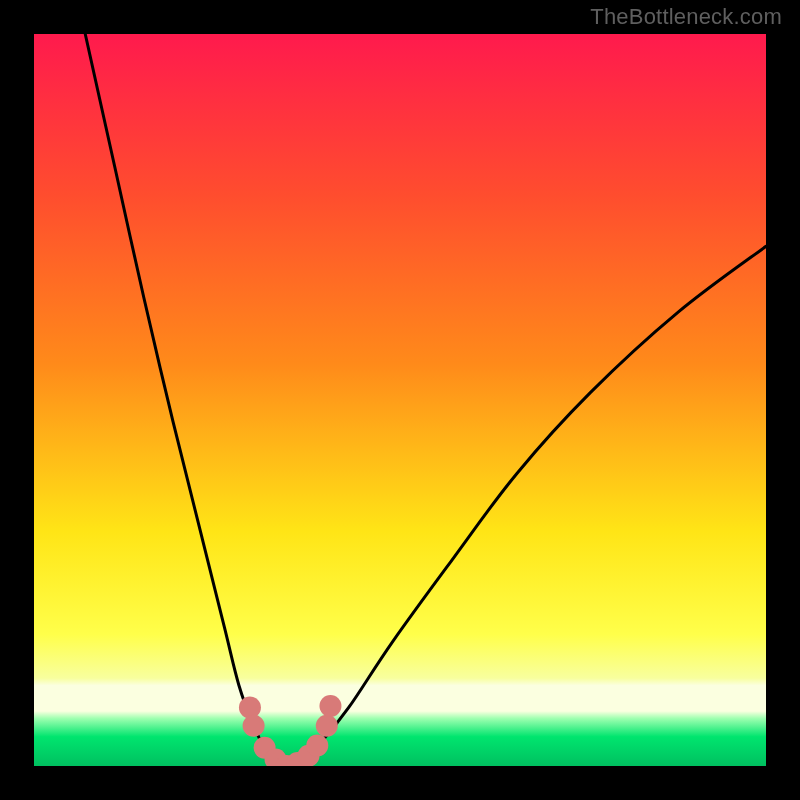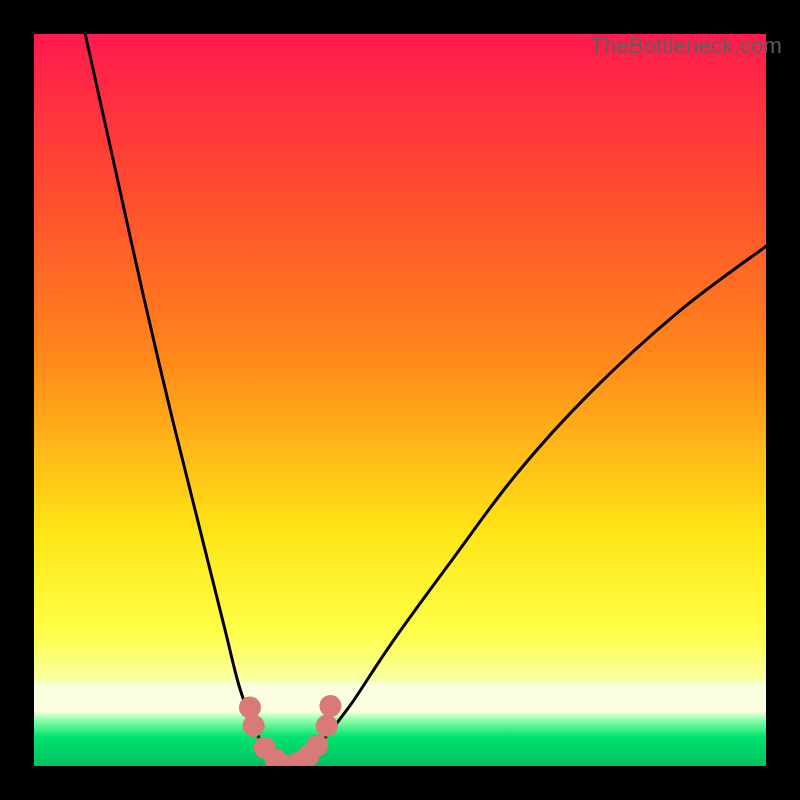--- a/index.html
+++ b/index.html
@@ -18,21 +18,20 @@
   }
   .watermark {
     position: absolute;
     top: 4px;
     right: 18px;
     color: #5f5f5f;
     font-size: 22px;
     font-weight: 500;
     letter-spacing: 0.2px;
     z-index: 20;
-    margin-top: 29px;
   }
   .plot {
     position: absolute;
     left: 34px;
     top: 34px;
     width: 732px;
     height: 732px;
   }
   .plot svg {
     display: block;

